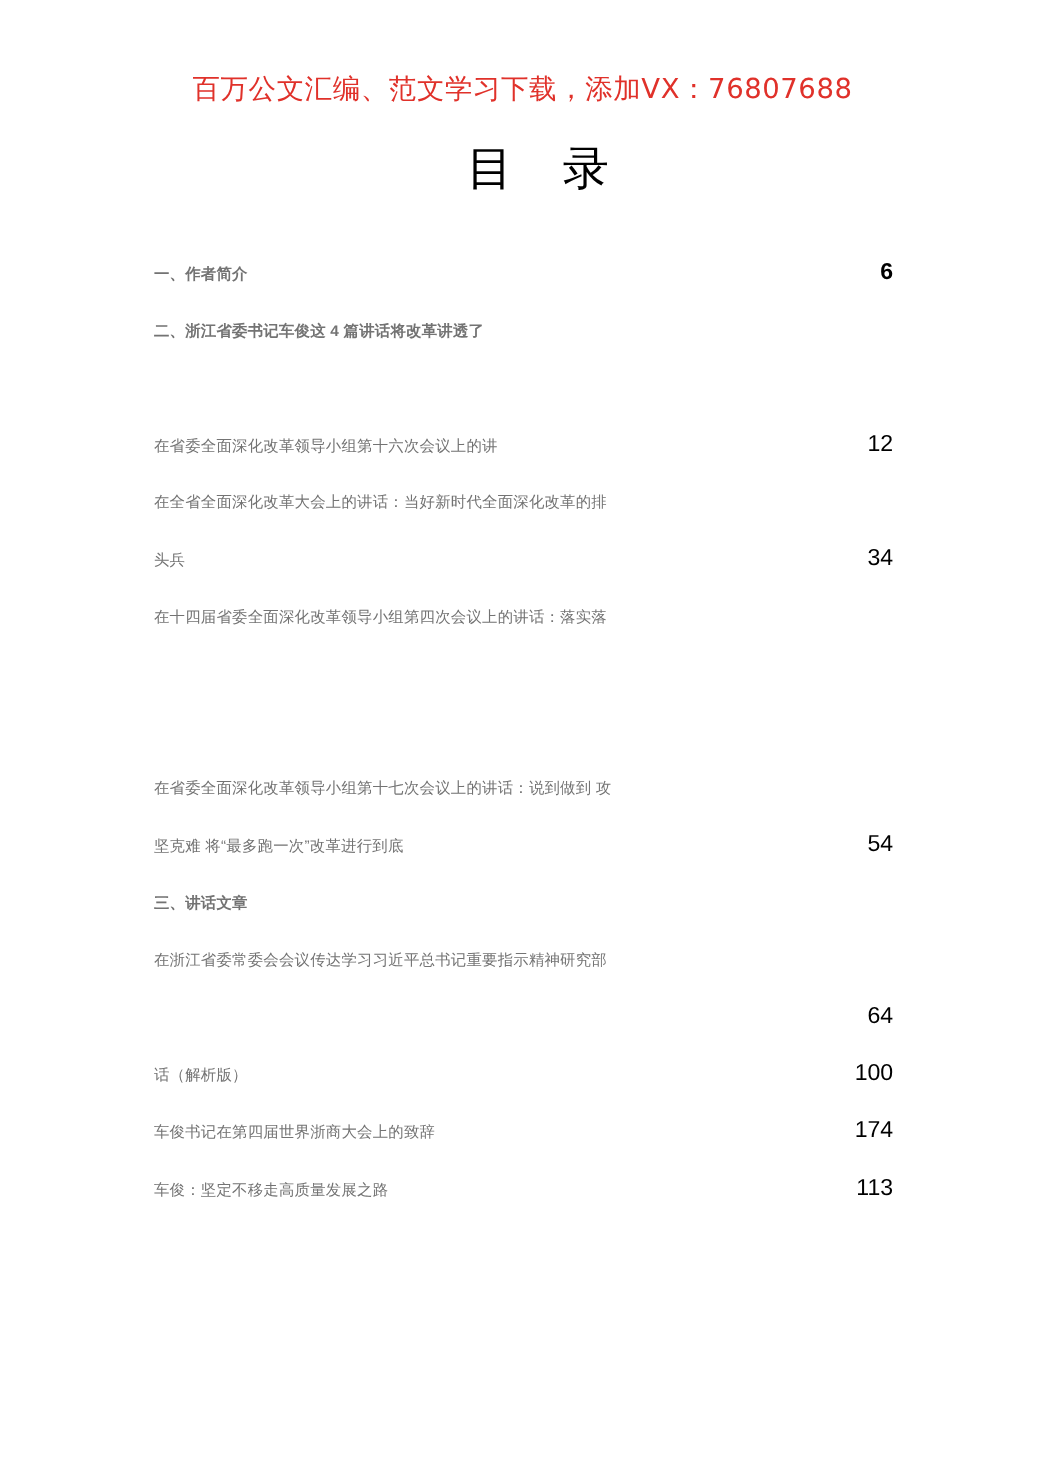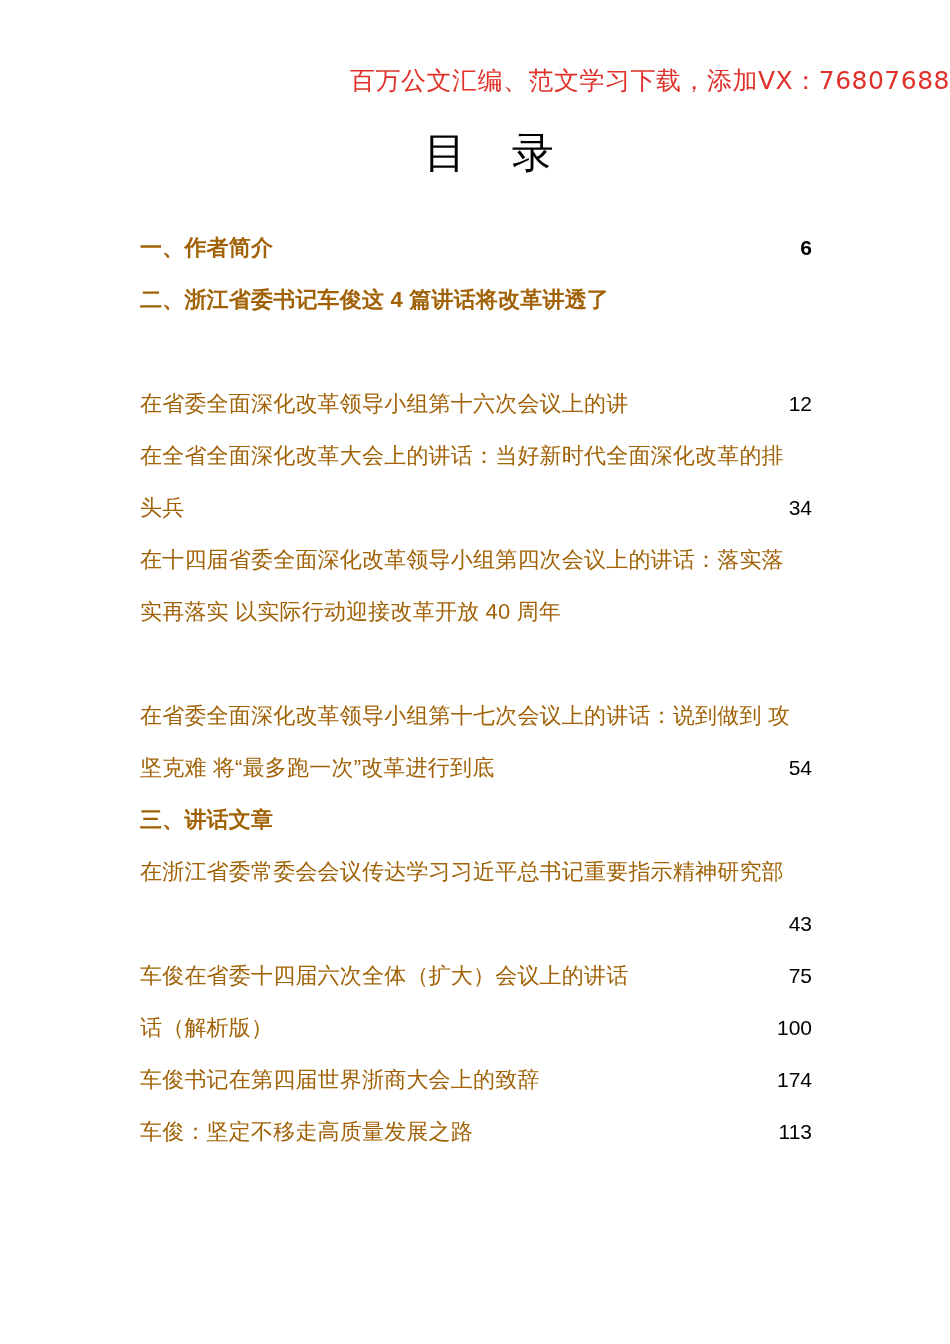--- a/index.html
+++ b/index.html
@@ -21,21 +21,21 @@
     inset: 0;
     background: #ffffff;
   }
 
   
   .promo-header {
     position: absolute;
     top: 66px;
     left: 0;
     width: 950px;
-    text-align: right;
+    text-align: center;
     color: #e0312a;
     font-size: 25px;
     line-height: 30px;
     letter-spacing: 0.5px;
     white-space: nowrap;
     font-family: "DejaVu Sans", "Liberation Sans", sans-serif;
   }
 
   
   .doc-title {
@@ -73,22 +73,22 @@
     display: flex;
     align-items: baseline;
     height: 52px;
     line-height: 52px;
     white-space: nowrap;
     overflow: hidden;
   }
 
   .toc-text {
     flex: 0 0 auto;
-    font-size: 22px;
-    color: #a16207;
+    font-size: 14px;
+    color: #737373;
     letter-spacing: 0.2px;
   }
 
   .toc-line.level1 .toc-text,
   .toc-line.level1 .toc-page {
     font-weight: 700;
   }
 
   .toc-line.level2 .toc-text,
   .toc-line.level2 .toc-page {
@@ -161,21 +161,20 @@
           <span class="toc-text">头兵</span>
           <span class="leader"></span>
           <span class="toc-page">34</span>
         </div>
       </div>
       <div class="toc-entry">
         <div class="toc-line level2 no-leader">
           <span class="toc-text">在十四届省委全面深化改革领导小组第四次会议上的讲话：落实落</span>
         </div>
         <div class="toc-line level2">
-          <span class="toc-text">实再落实  以实际行动迎接改革开放 40 周年</span>
           <span class="leader"></span>
         </div>
         <div class="toc-line level2 page-only no-leader"></div>
       </div>
       <div class="toc-entry">
         <div class="toc-line level2 no-leader">
           <span class="toc-text">在省委全面深化改革领导小组第十七次会议上的讲话：说到做到  攻</span>
         </div>
         <div class="toc-line level2">
           <span class="toc-text">坚克难  将“最多跑一次”改革进行到底</span>
@@ -187,28 +186,21 @@
         <div class="toc-line level1 no-leader">
           <span class="toc-text">三、讲话文章</span>
         </div>
       </div>
       <div class="toc-entry">
         <div class="toc-line level2 no-leader">
           <span class="toc-text">在浙江省委常委会会议传达学习习近平总书记重要指示精神研究部</span>
         </div>
         <div class="toc-line level2">
           <span class="leader"></span>
-          <span class="toc-page">43</span>
-        </div>
-      </div>
-      <div class="toc-entry">
-        <div class="toc-line level2">
-          <span class="toc-text">车俊在省委十四届六次全体（扩大）会议上的讲话</span>
-          <span class="leader"></span>
-          <span class="toc-page">75</span>
+          <span class="toc-page">64</span>
         </div>
       </div>
       <div class="toc-entry">
         <div class="toc-line level2">
           <span class="toc-text">话（解析版）</span>
           <span class="leader"></span>
           <span class="toc-page">100</span>
         </div>
       </div>
       <div class="toc-entry">

